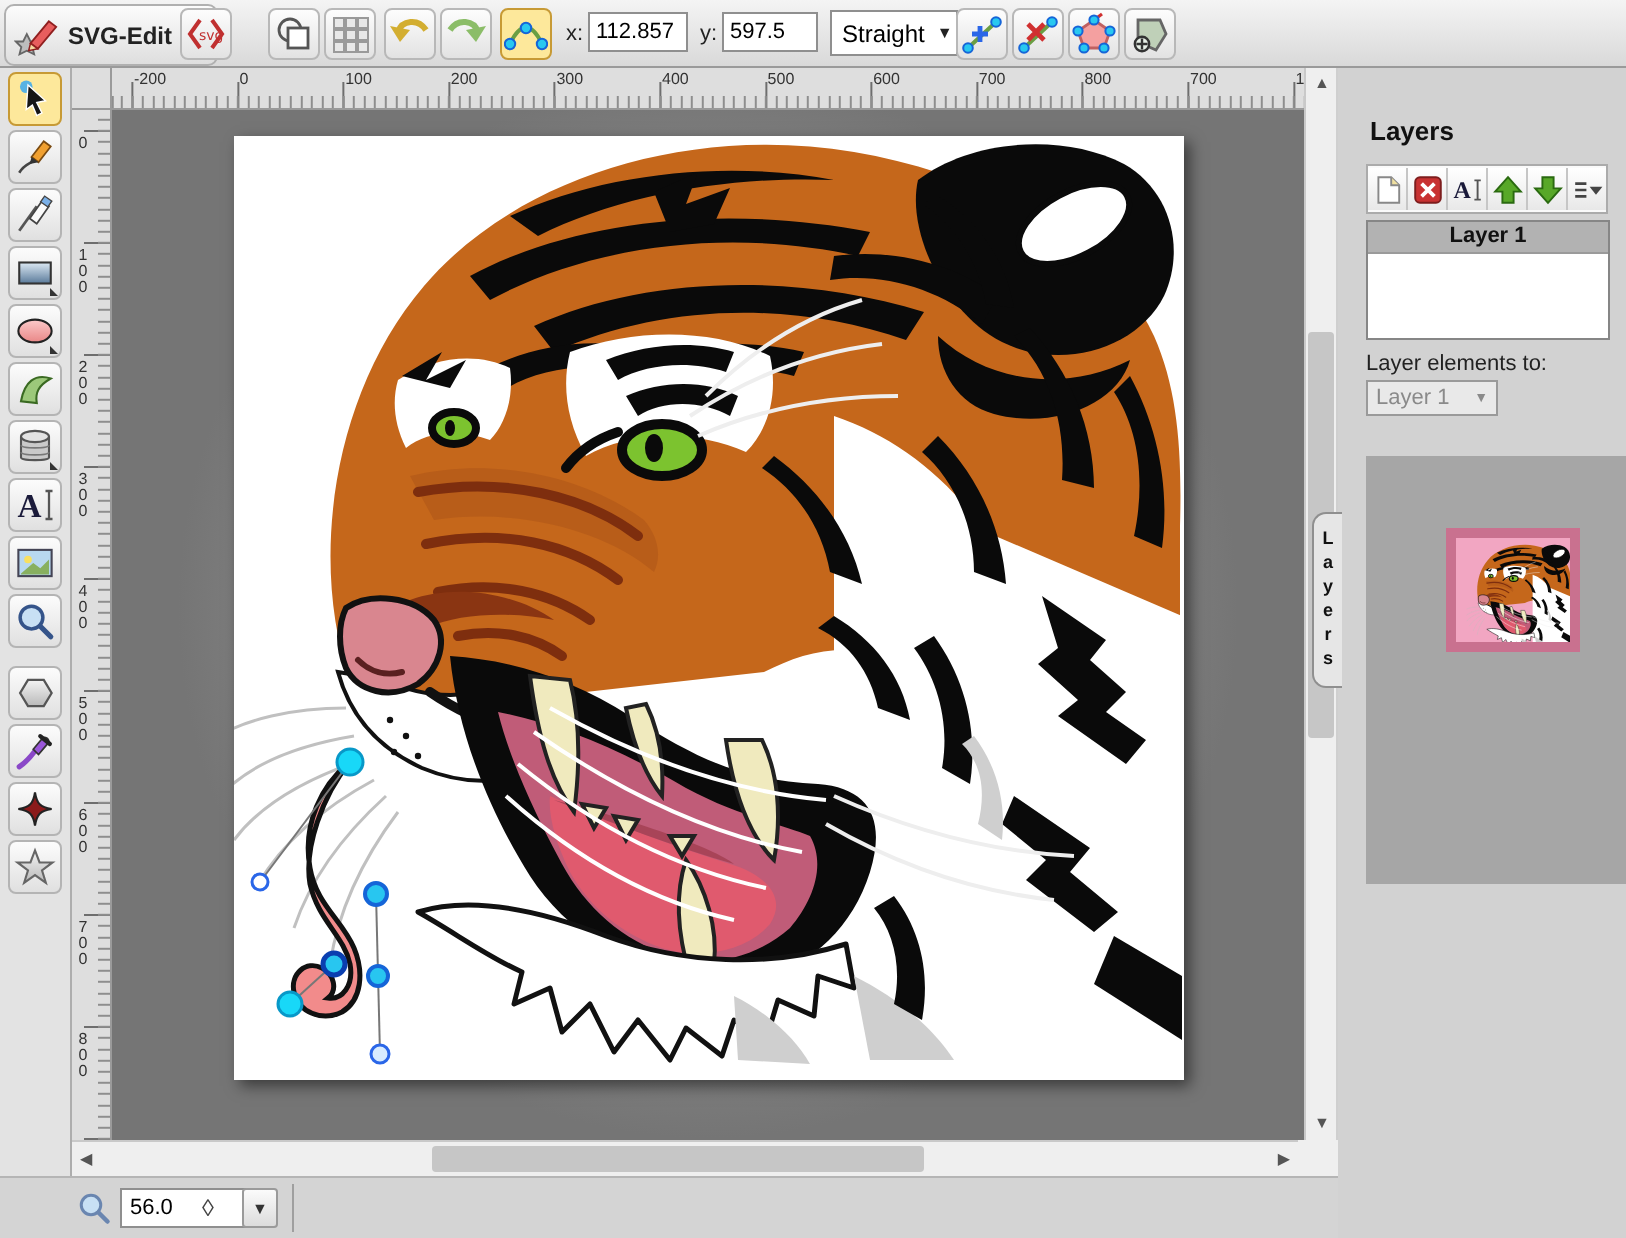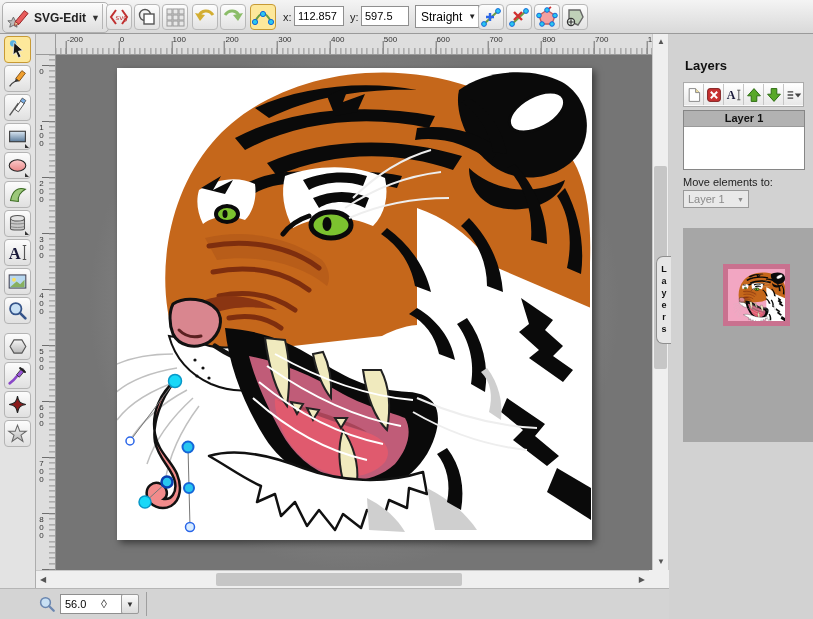--- a/index.html
+++ b/index.html
@@ -237,21 +237,21 @@
       <svg width="22" height="22" viewBox="0 0 24 24">
         <path d="M7 11 L9 15 L13 15 L10 18 L11 22 L7 20 L3 22 L4 18 L1 15 L5 15 Z" fill="#bdbdbd" stroke="#666" stroke-width="1"></path>
         <path d="M9 16 L19 4 L23 7 L13 19 Z" fill="#e85d5d" stroke="#8f1f1f" stroke-width="1"></path>
         <path d="M9 16 L13 19 L8 20 Z" fill="#f3d9a0" stroke="#8f1f1f" stroke-width="0.8"></path>
       </svg>
       <span class="lbl">SVG-Edit</span>
       <span class="caret">▼</span>
     </div>
     <div class="tb-divider"></div>
 
-    <div class="tbtn" style="left:106px">
+    <div class="tbtn" style="left:90px">
       <svg width="20" height="20" viewBox="0 0 20 20">
         <path d="M7 3 L2 10 L7 17" fill="none" stroke="#c03030" stroke-width="2"></path>
         <path d="M13 3 L18 10 L13 17" fill="none" stroke="#c03030" stroke-width="2"></path>
         <text x="6.5" y="13" font-size="7" fill="#c03030" font-family="DejaVu Sans">svg</text>
       </svg>
     </div>
     <div class="tbtn" style="left:134px">
       <svg width="20" height="20" viewBox="0 0 20 20">
         <circle cx="8" cy="8" r="5.5" fill="none" stroke="#555" stroke-width="1.4"></circle>
         <rect x="7" y="7" width="10" height="10" fill="#fff" stroke="#555" stroke-width="1.4"></rect>
@@ -541,21 +541,21 @@
           <path d="M2 6 H9 M2 10 H9 M2 14 H9" stroke="#444" stroke-width="1.6"></path>
           <path d="M11 8 H19 L15 13 Z" fill="#444"></path>
         </svg>
       </div>
     </div>
 
     <div class="layer-list">
       <div class="hdr">Layer 1</div>
     </div>
 
-    <div class="move-label">Move elements to:</div>
+    <div class="move-label">Layer elements to:</div>
     <div class="move-select">
       <span>Layer 1</span>
       <span class="caret">▼</span>
     </div>
 
     <div class="sb-gray-panel">
       <div class="thumb-frame">
         <div class="thumb-inner">
           <svg width="57" height="52" viewBox="-30 -30 535 532">
             <use href="#tigerSymbol"></use>

